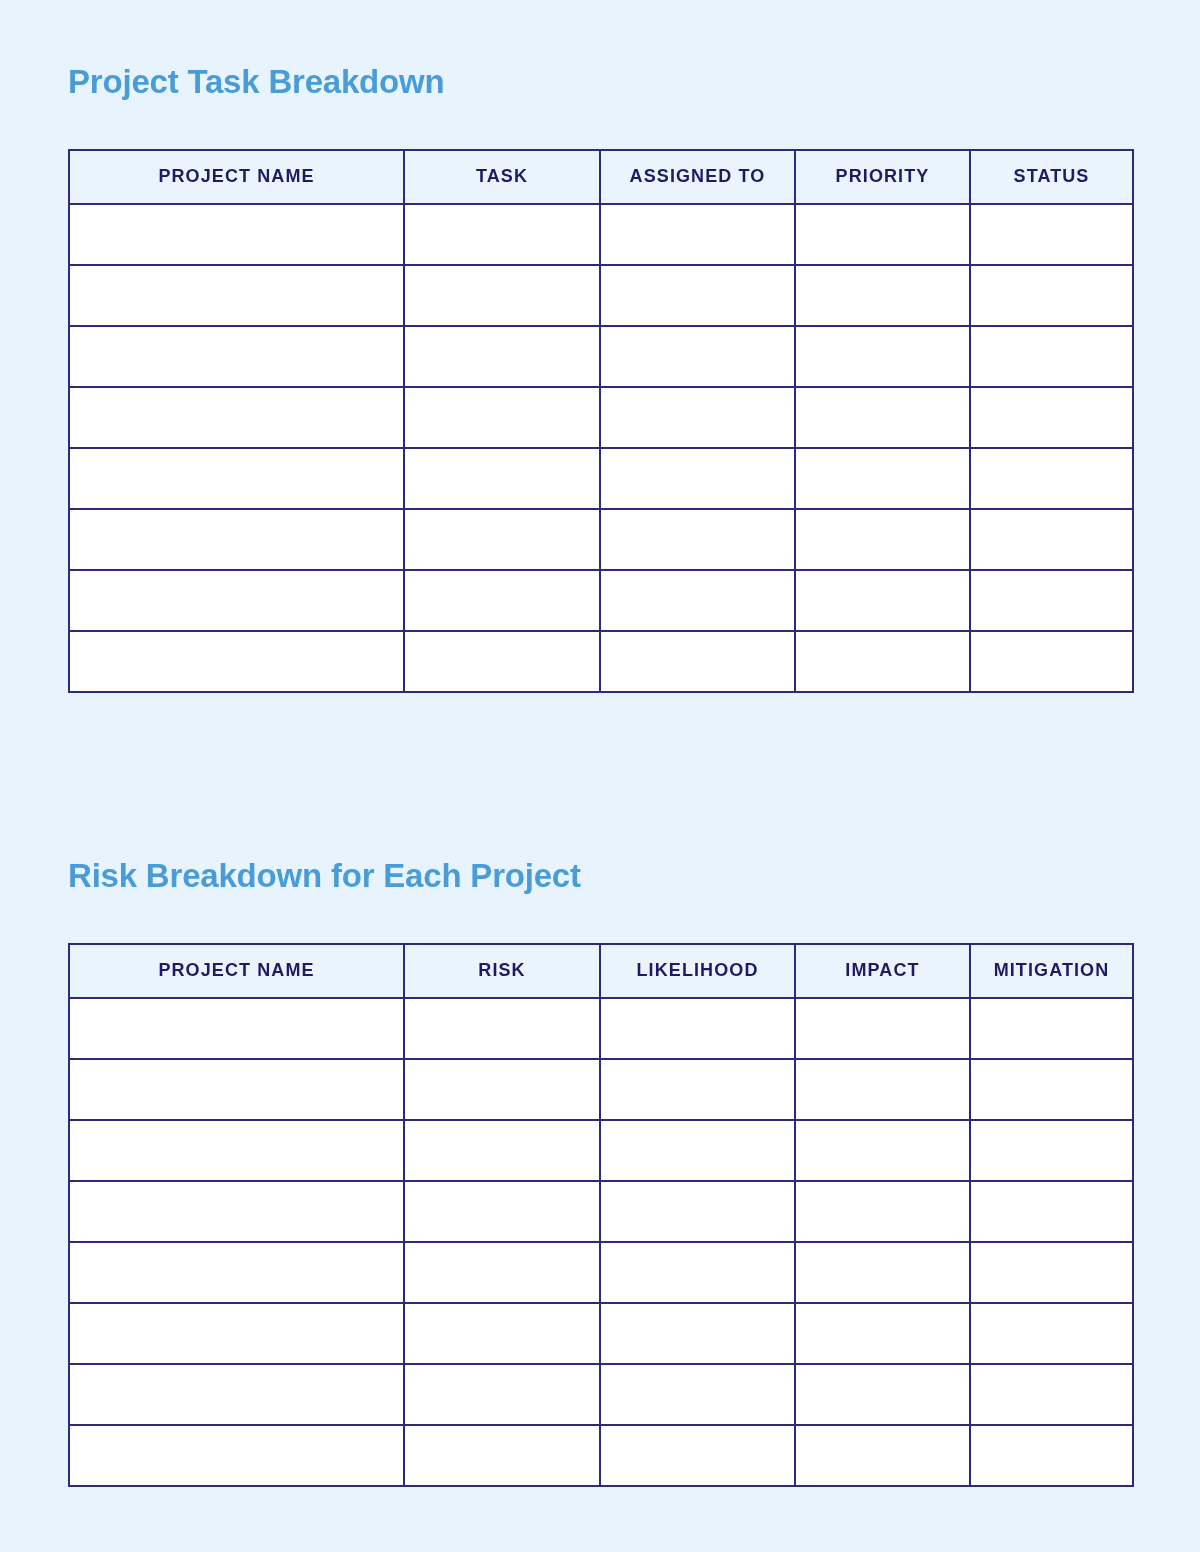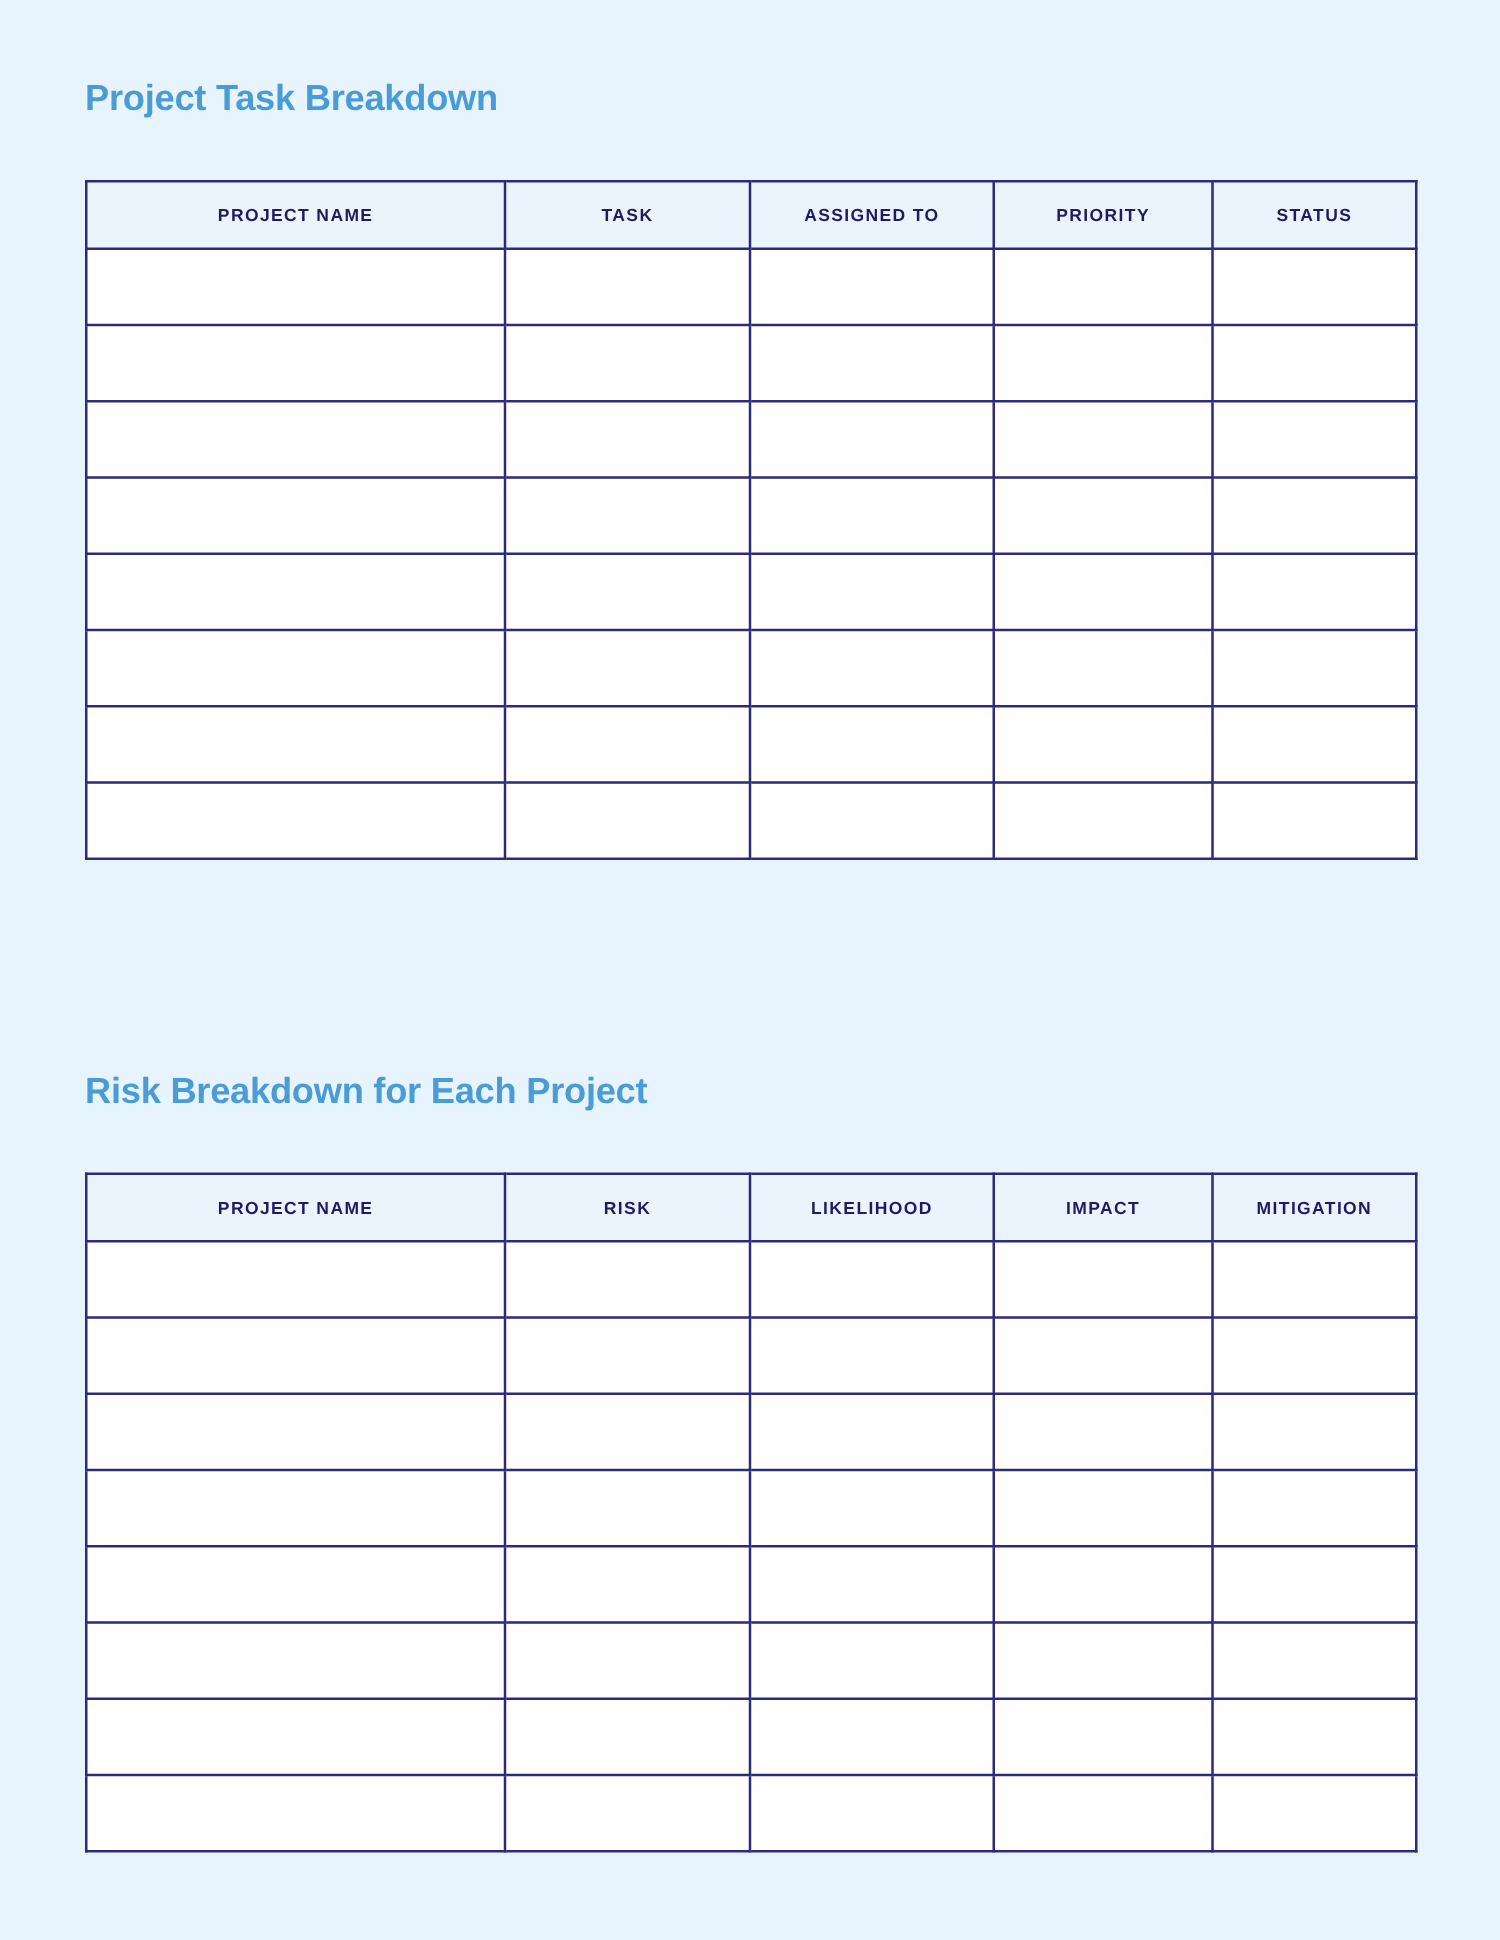--- a/index.html
+++ b/index.html
@@ -22,21 +22,21 @@
   }
   .section {
     position: absolute;
     left: 68px;
     width: 1064px;
   }
   .section-1 { top: 62px; }
   .section-2 { top: 856px; }
 
   .section-title {
-    font-size: 29px;
+    font-size: 33px;
     font-weight: bold;
     color: #4a9cd6;
     letter-spacing: -0.2px;
     margin: 0 0 47px 0;
     line-height: 1.2;
   }
 
   table.grid {
     border-collapse: collapse;
     width: 1064px;
@@ -46,21 +46,21 @@
   table.grid th,
   table.grid td {
     border: 2px solid #2d2a7a;
     padding: 0;
     margin: 0;
   }
   table.grid thead th {
     height: 52px;
     background: #eaf4fc;
     color: #1f1b63;
-    font-size: 14px;
+    font-size: 18px;
     font-weight: bold;
     letter-spacing: 1.1px;
     text-align: center;
     text-transform: uppercase;
     vertical-align: middle;
   }
   table.grid tbody td {
     height: 59px;
     background: #ffffff;
     vertical-align: middle;

